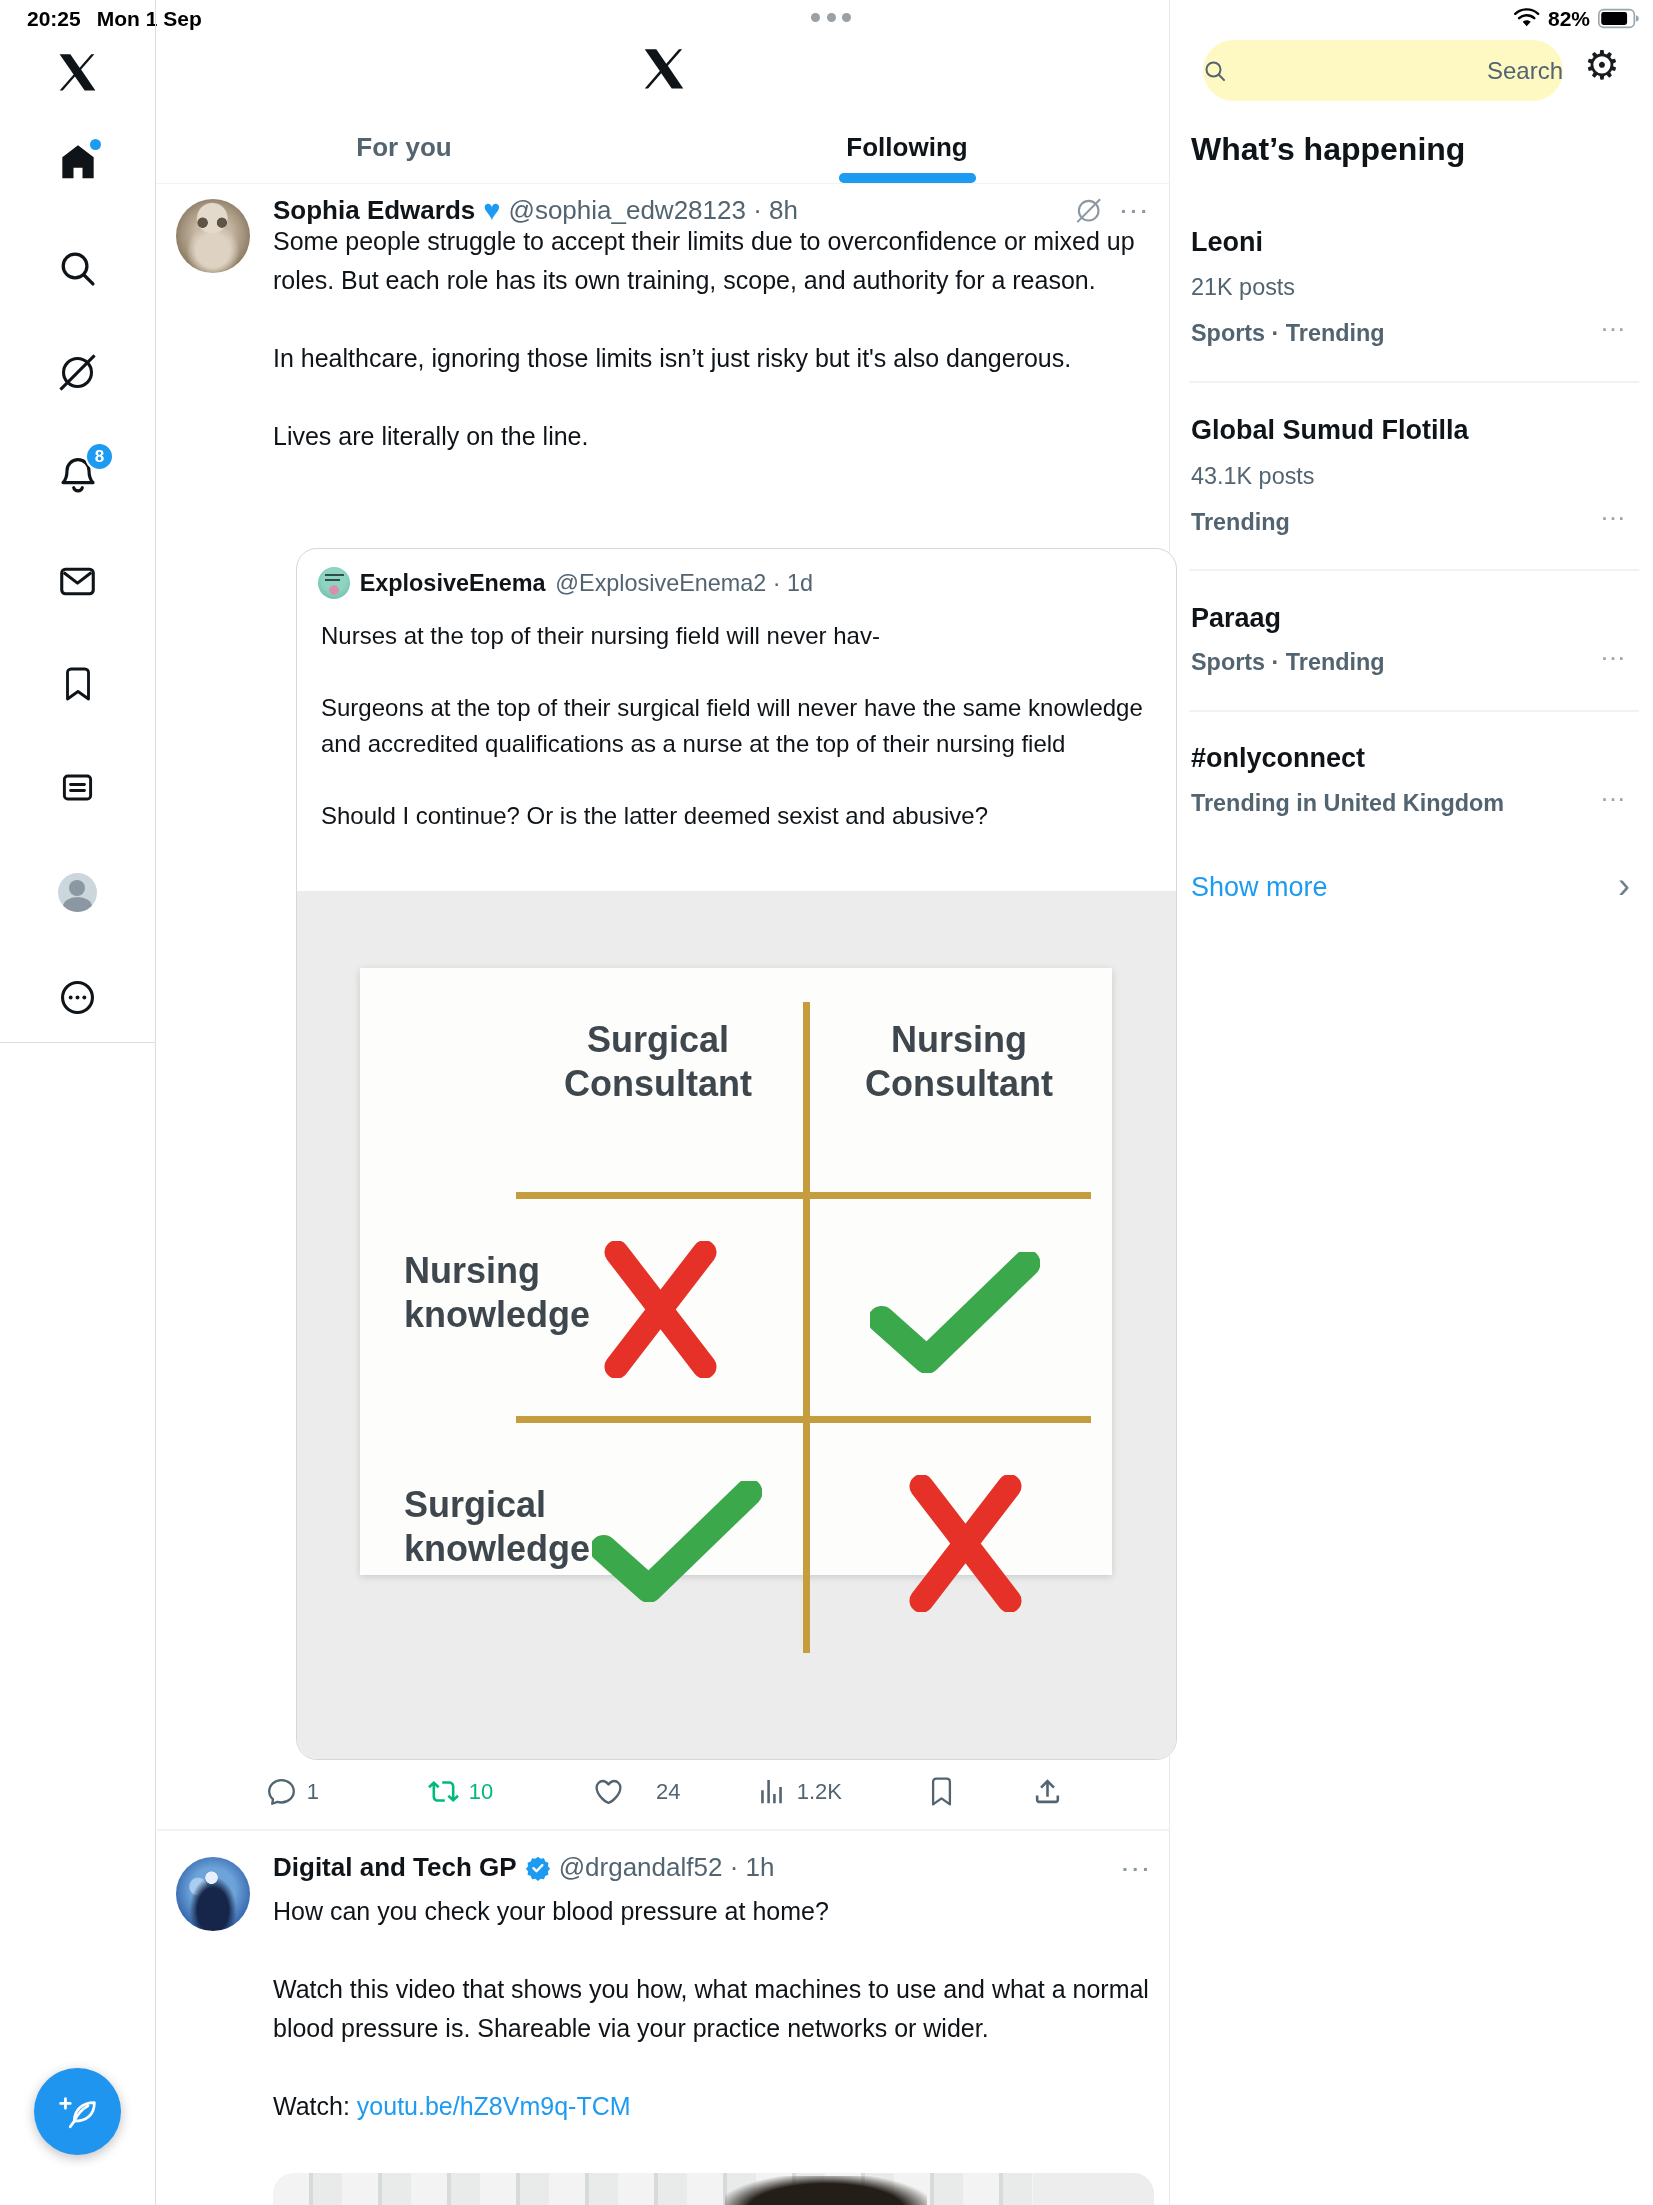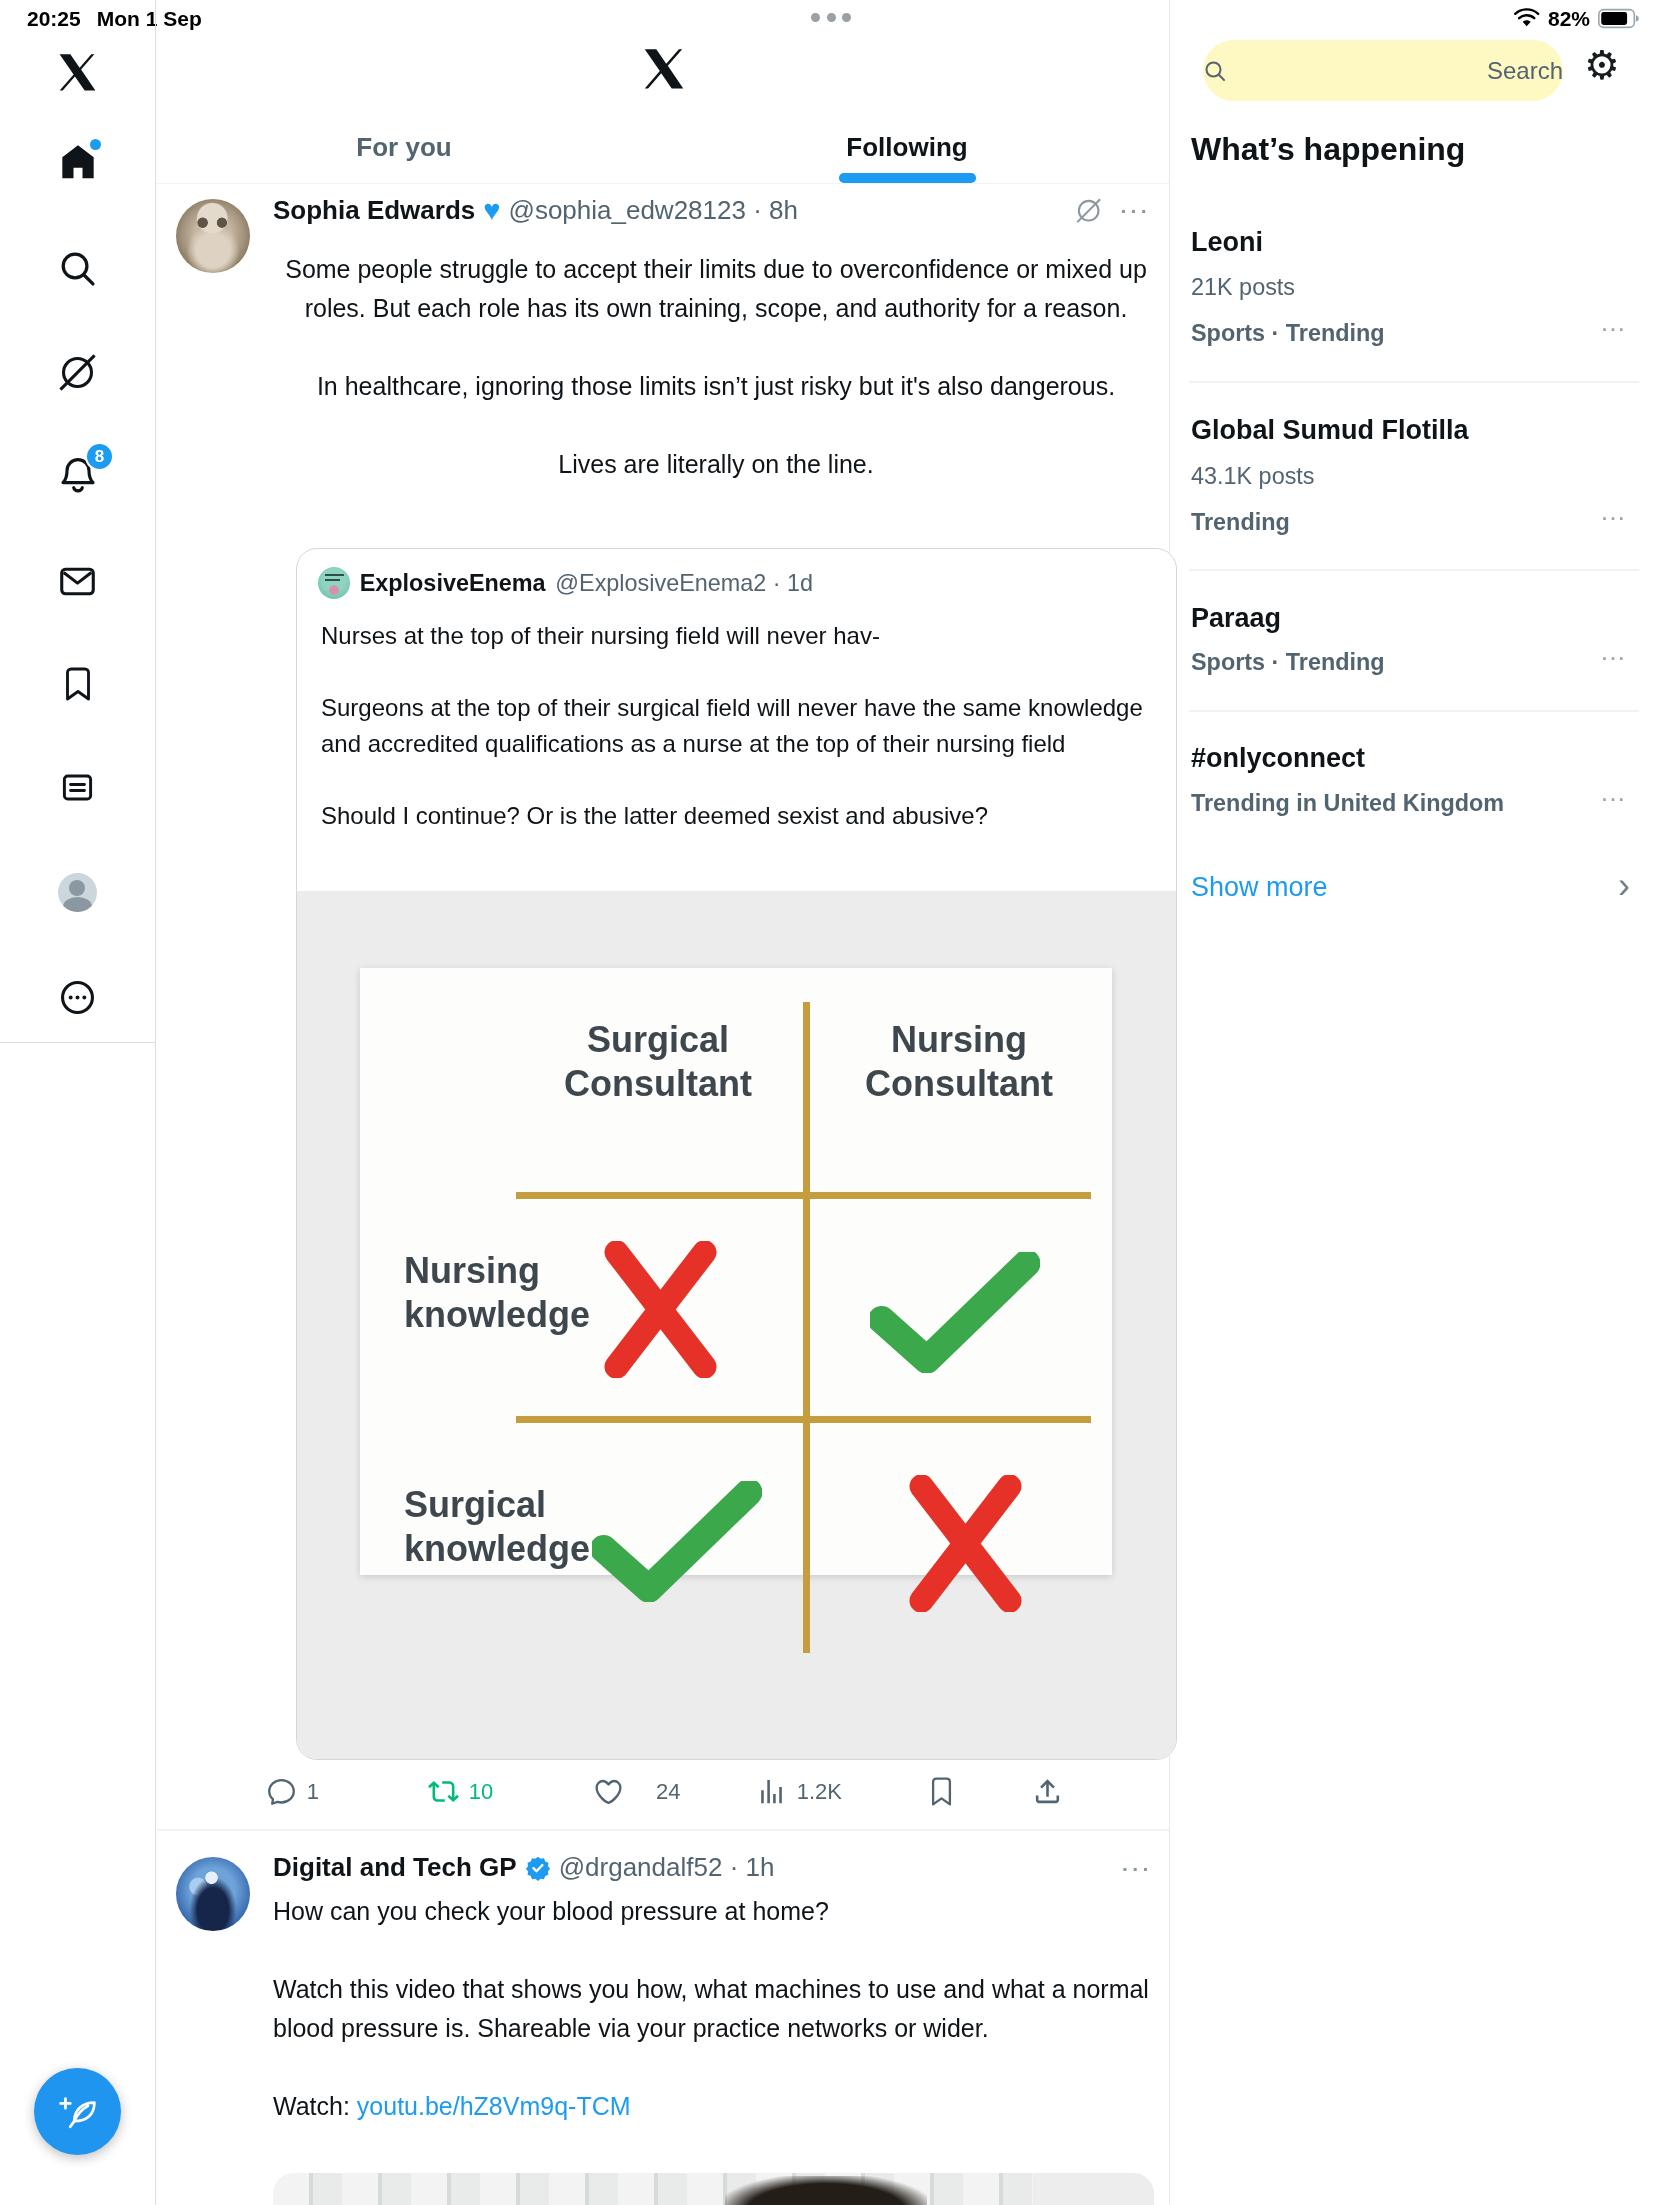--- a/index.html
+++ b/index.html
@@ -56,21 +56,21 @@
   .name-row .heart { color:#1d9bf0; font-size:29px; }
   .name-row .meta { color:#536471; font-weight:400; }
   .row1 { left:273px; top:194px; }
   .row2 { left:273px; top:1852px; }
   .tweet-actions { display:flex; align-items:center; gap:18px; }
   .ta1 { left:1075px; top:197px; }
   .dots { color:#8b98a2; font-size:21px; font-weight:700; letter-spacing:3.2px; }
   .body-text { width:886px; font-size:25px; line-height:39px; color:#0f1419; }
   .body-text p { margin-bottom:39px; }
   .body-text p:last-child { margin-bottom:0; }
-  .body1 { left:273px; top:250px;text-align:center; }
+  .body1 { left:273px; top:222px; }
   .body2 { left:273px; top:1892px; }
   .link { color:#1d9bf0; }
   .dots2 { left:1122px; top:1857px; }
 
   
   .quote { left:273px; top:548px; width:881px; height:1212px; border:0.8px solid #cfd9de; border-radius:21px; background:#fff; overflow:hidden;margin-left:23px; }
   .q-header { position:absolute; left:21px; top:18px; display:flex; align-items:center; gap:9.7px; font-size:23.4px; white-space:nowrap; }
   .q-header .name { font-weight:800; }
   .q-header .meta { color:#536471; }
   .q-avatar { width:32px; height:32px; border-radius:50%; position:relative; overflow:hidden;

